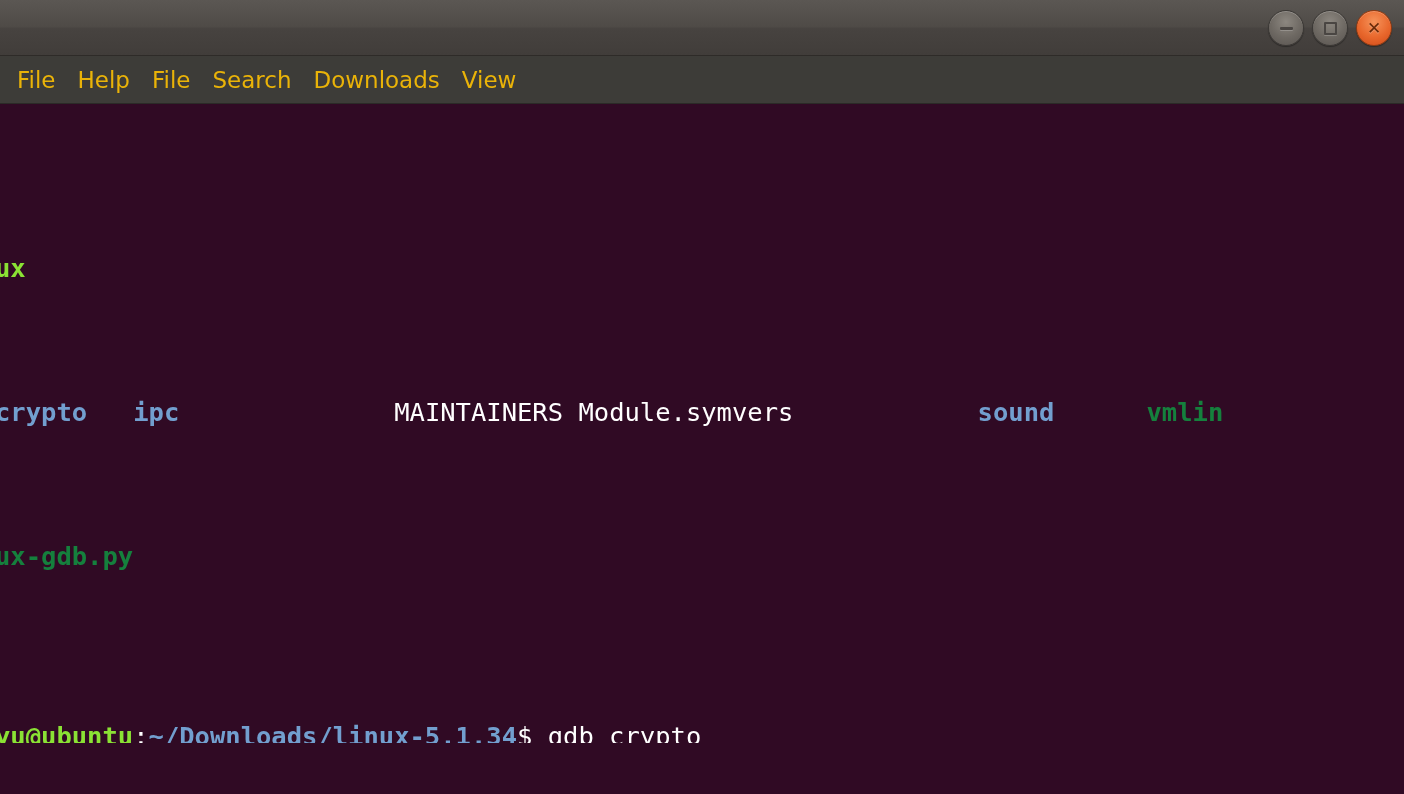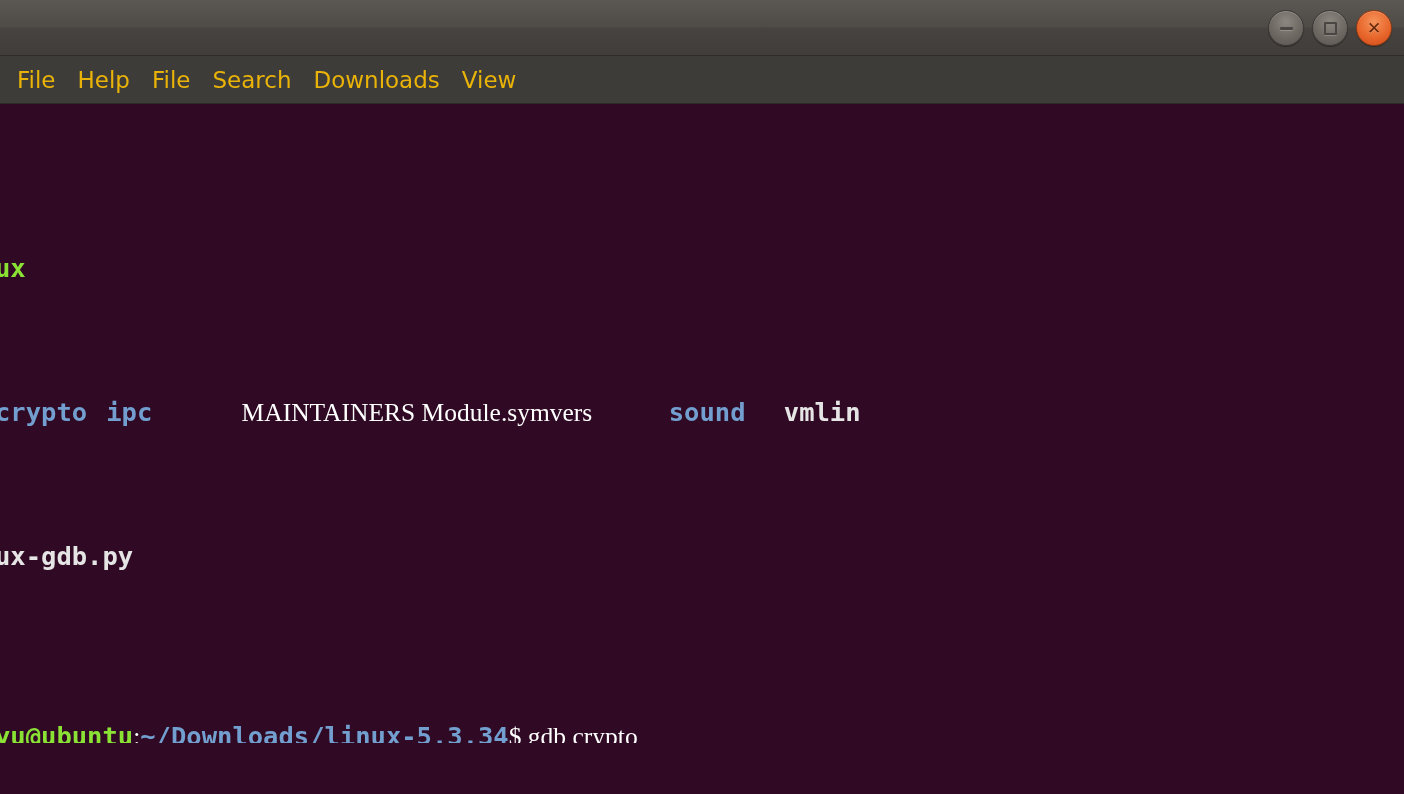--- a/index.html
+++ b/index.html
@@ -126,24 +126,24 @@
     left: -5px;       
     top: 2px;
     font-family: "DejaVu Sans Mono", monospace;
     font-size: 25.5px;
     line-height: 36px;
     white-space: pre;
     color: #ffffff;
     letter-spacing: 0px;
   }
   .tline { height: 36px; white-space: pre; }
-  .c-white  { color: #ffffff; font-family: Liberation Serif, serif; }
+  .c-white  { color: #ffffff; }
   .c-green  { color: #8ae234; font-weight: bold; }
   .c-blue   { color: #729fcf; font-weight: bold; }
-  .c-cyan   { color: #e5e5e5; font-weight: bold; }
+  .c-cyan   { color: #15803d; font-weight: bold; }
   #scrollbar-hint {
     position: absolute;
     right: 0;
     top: 0;
     width: 0;
     height: 100%;
   }
 </style>
 </head>
 <body>
@@ -177,21 +177,21 @@
     <div id="term-lines">
 
       
       <div class="tline"><span class="c-green">ux</span></div>
 
       <div class="tline"><span class="c-blue">crypto</span><span class="c-white">   </span><span class="c-blue">ipc</span><span class="c-white">              </span><span class="c-white">MAINTAINERS</span><span class="c-white"> </span><span class="c-white">Module.symvers</span><span class="c-white">            </span><span class="c-blue">sound</span><span class="c-white">      </span><span class="c-cyan">vmlin</span></div>
 
       <div class="tline"><span class="c-cyan">ux-gdb.py</span></div>
 
       
-      <div class="tline"><span class="c-green">yu@ubuntu</span><span class="c-white">:</span><span class="c-blue">~/Downloads/linux-5.3.34</span><span class="c-white">$ gdb crypto</span></div>
+      <div class="tline"><span class="c-green">yu@ubuntu</span><span class="c-white">:</span><span class="c-blue">~/Downloads/linux-5.1.34</span><span class="c-white">$ gdb crypto</span></div>
 
       
       
       
       
       
       
       
       
       

